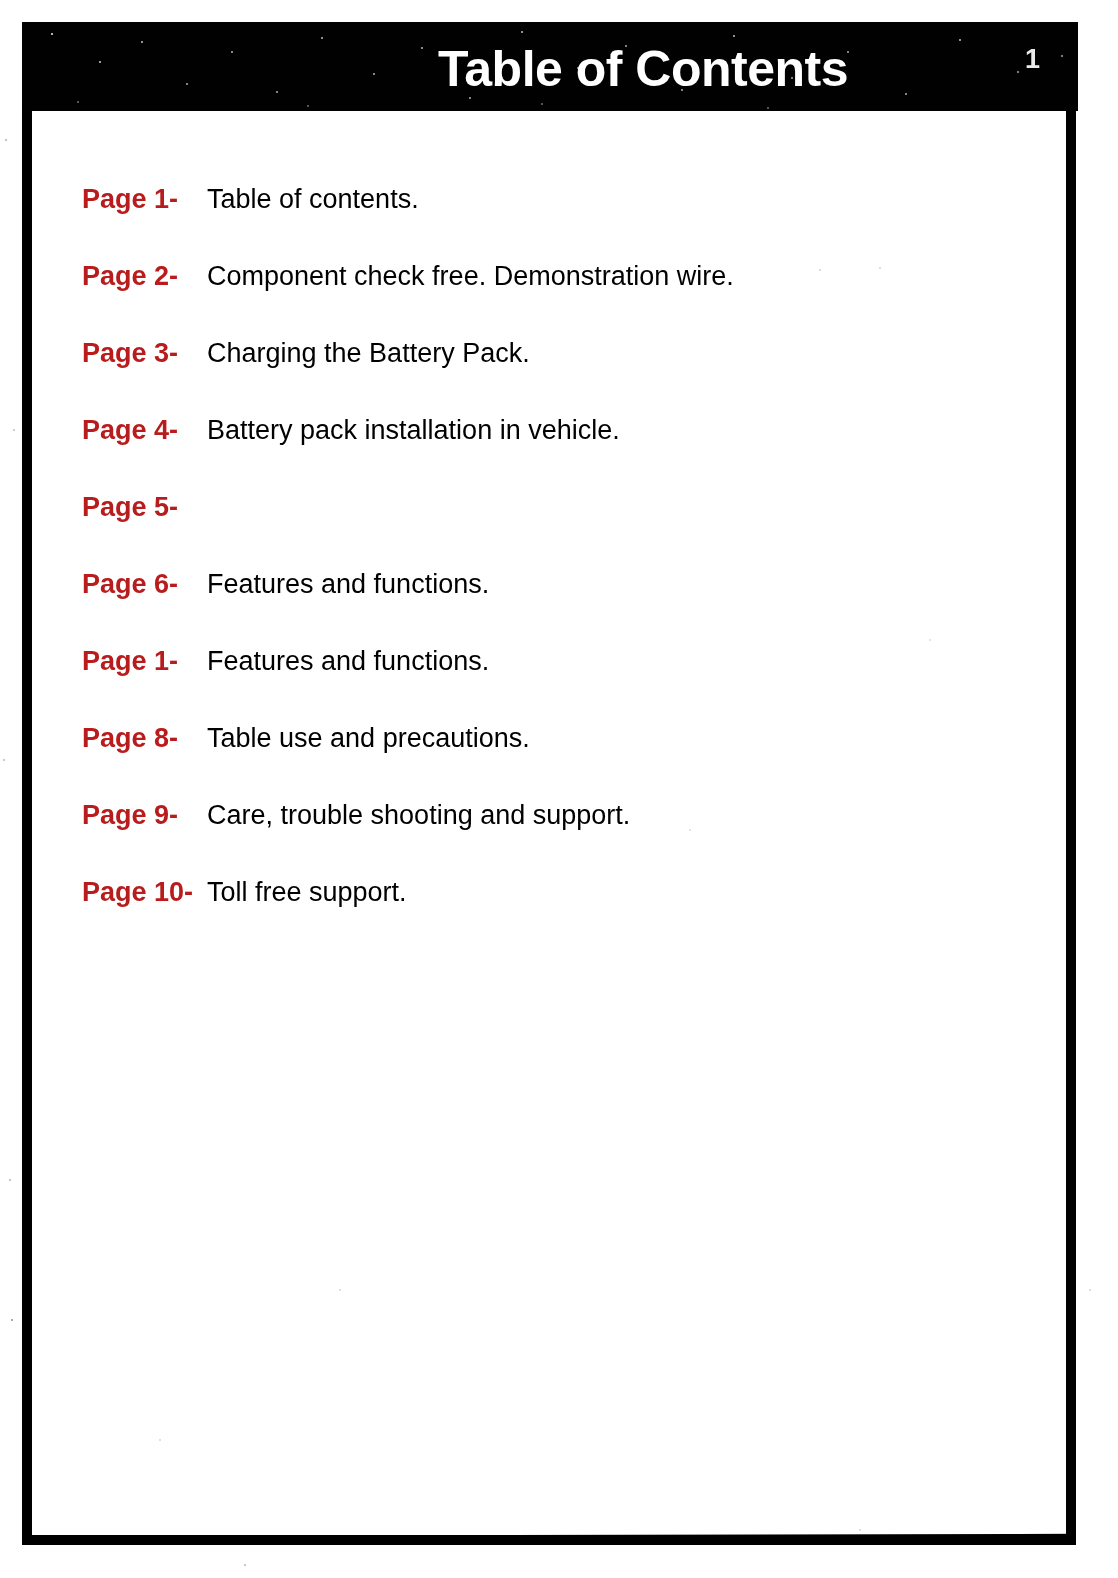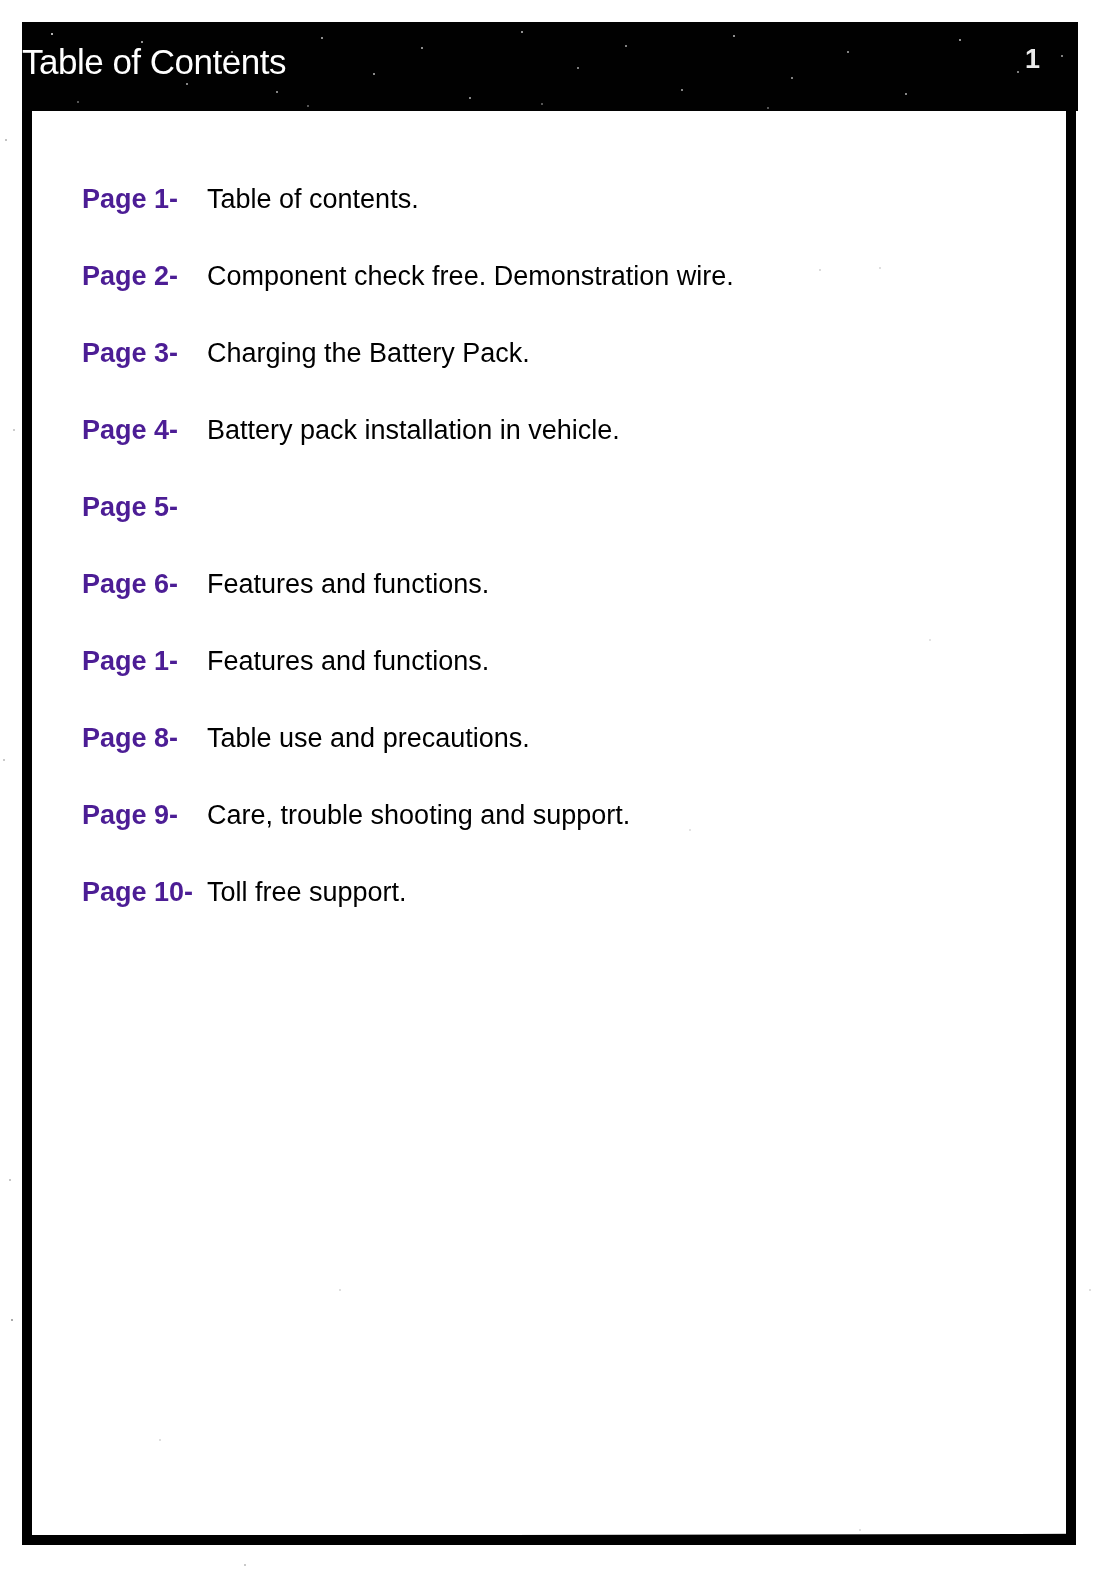--- a/index.html
+++ b/index.html
@@ -115,25 +115,25 @@
       radial-gradient(circle at 286px 84px, rgba(190,190,190,0.6) 0.6px, transparent 1.2px),
       radial-gradient(circle at 520px 82px, rgba(190,190,190,0.6) 0.6px, transparent 1.2px),
       radial-gradient(circle at 746px 86px, rgba(190,190,190,0.6) 0.6px, transparent 1.2px);
     pointer-events: none;
   }
   #banner-title {
     position: absolute;
     left: 0;
     right: 0;
     top: 22px;
-    text-align: left;
+    text-align: right;
     color: #ffffff;
     font-family: "Liberation Sans", sans-serif;
-    font-weight: normal;
-    font-size: 35px;
+    font-weight: bold;
+    font-size: 50px;
     letter-spacing: -0.5px;
     line-height: 1;
     padding-right: 230px;
     white-space: nowrap;
   }
   #banner-page-number {
     position: absolute;
     right: 38px;
     top: 24px;
     color: #ffffff;
@@ -155,21 +155,21 @@
     display: flex;
     align-items: baseline;
     height: 77px;
     white-space: nowrap;
   }
   .toc-page-label {
     flex: 0 0 125px;
     font-family: "Liberation Sans", sans-serif;
     font-weight: bold;
     font-size: 27px;
-    color: #4c1d95;
+    color: #b91c1c;
     line-height: 1;
   }
   .toc-description {
     font-family: "Liberation Sans", sans-serif;
     font-weight: normal;
     font-size: 27px;
     color: #000000;
     line-height: 1;
   }
 </style>

